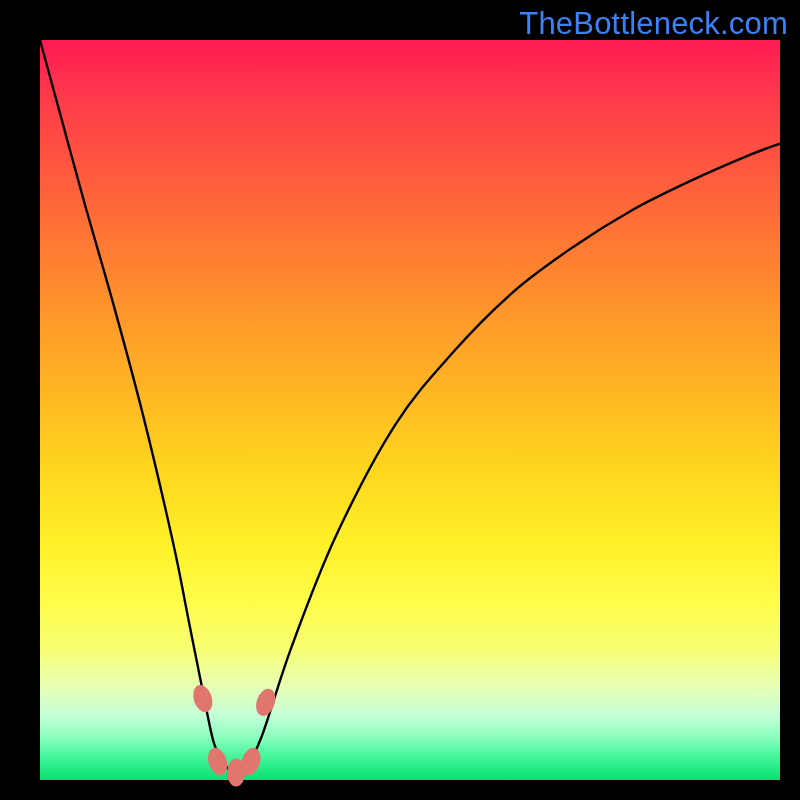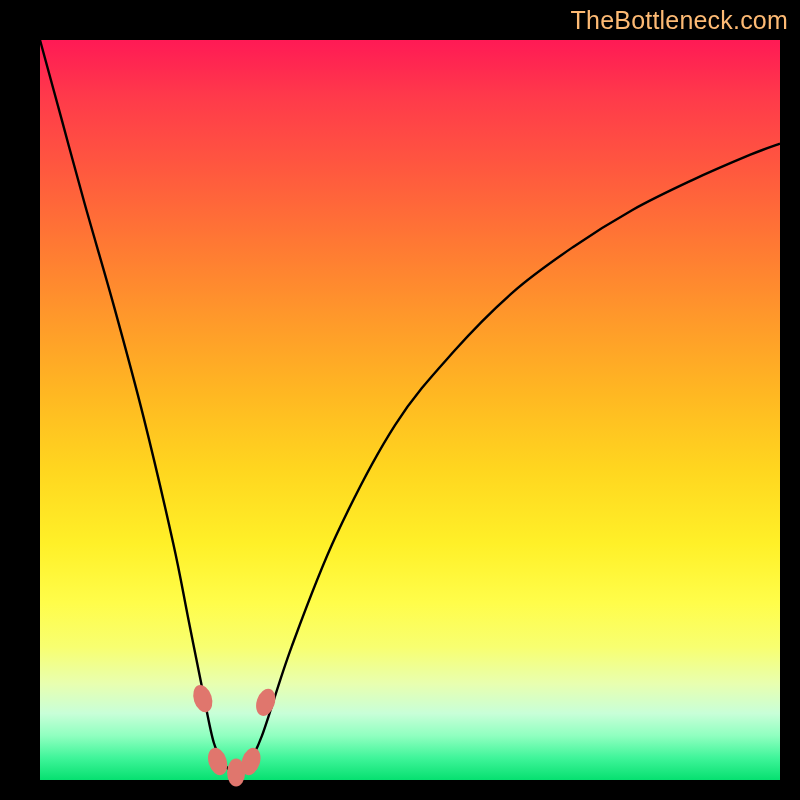--- a/index.html
+++ b/index.html
@@ -40,22 +40,22 @@
       #c8ffd8 91%,
       #90ffc0 94%,
       #40f59a 97%,
       #06e070 100%
     );
   }
   .watermark {
     position: absolute;
     top: 6px;
     right: 12px;
-    color: #fdba74;
-    font-size: 25px;
+    color: #3b82f6;
+    font-size: 31px;
     letter-spacing: 0.2px;
     font-weight: 400;
   }
   svg.curve {
     position: absolute;
     left: 40px;
     top: 40px;
     width: 740px;
     height: 740px;
     overflow: visible;

